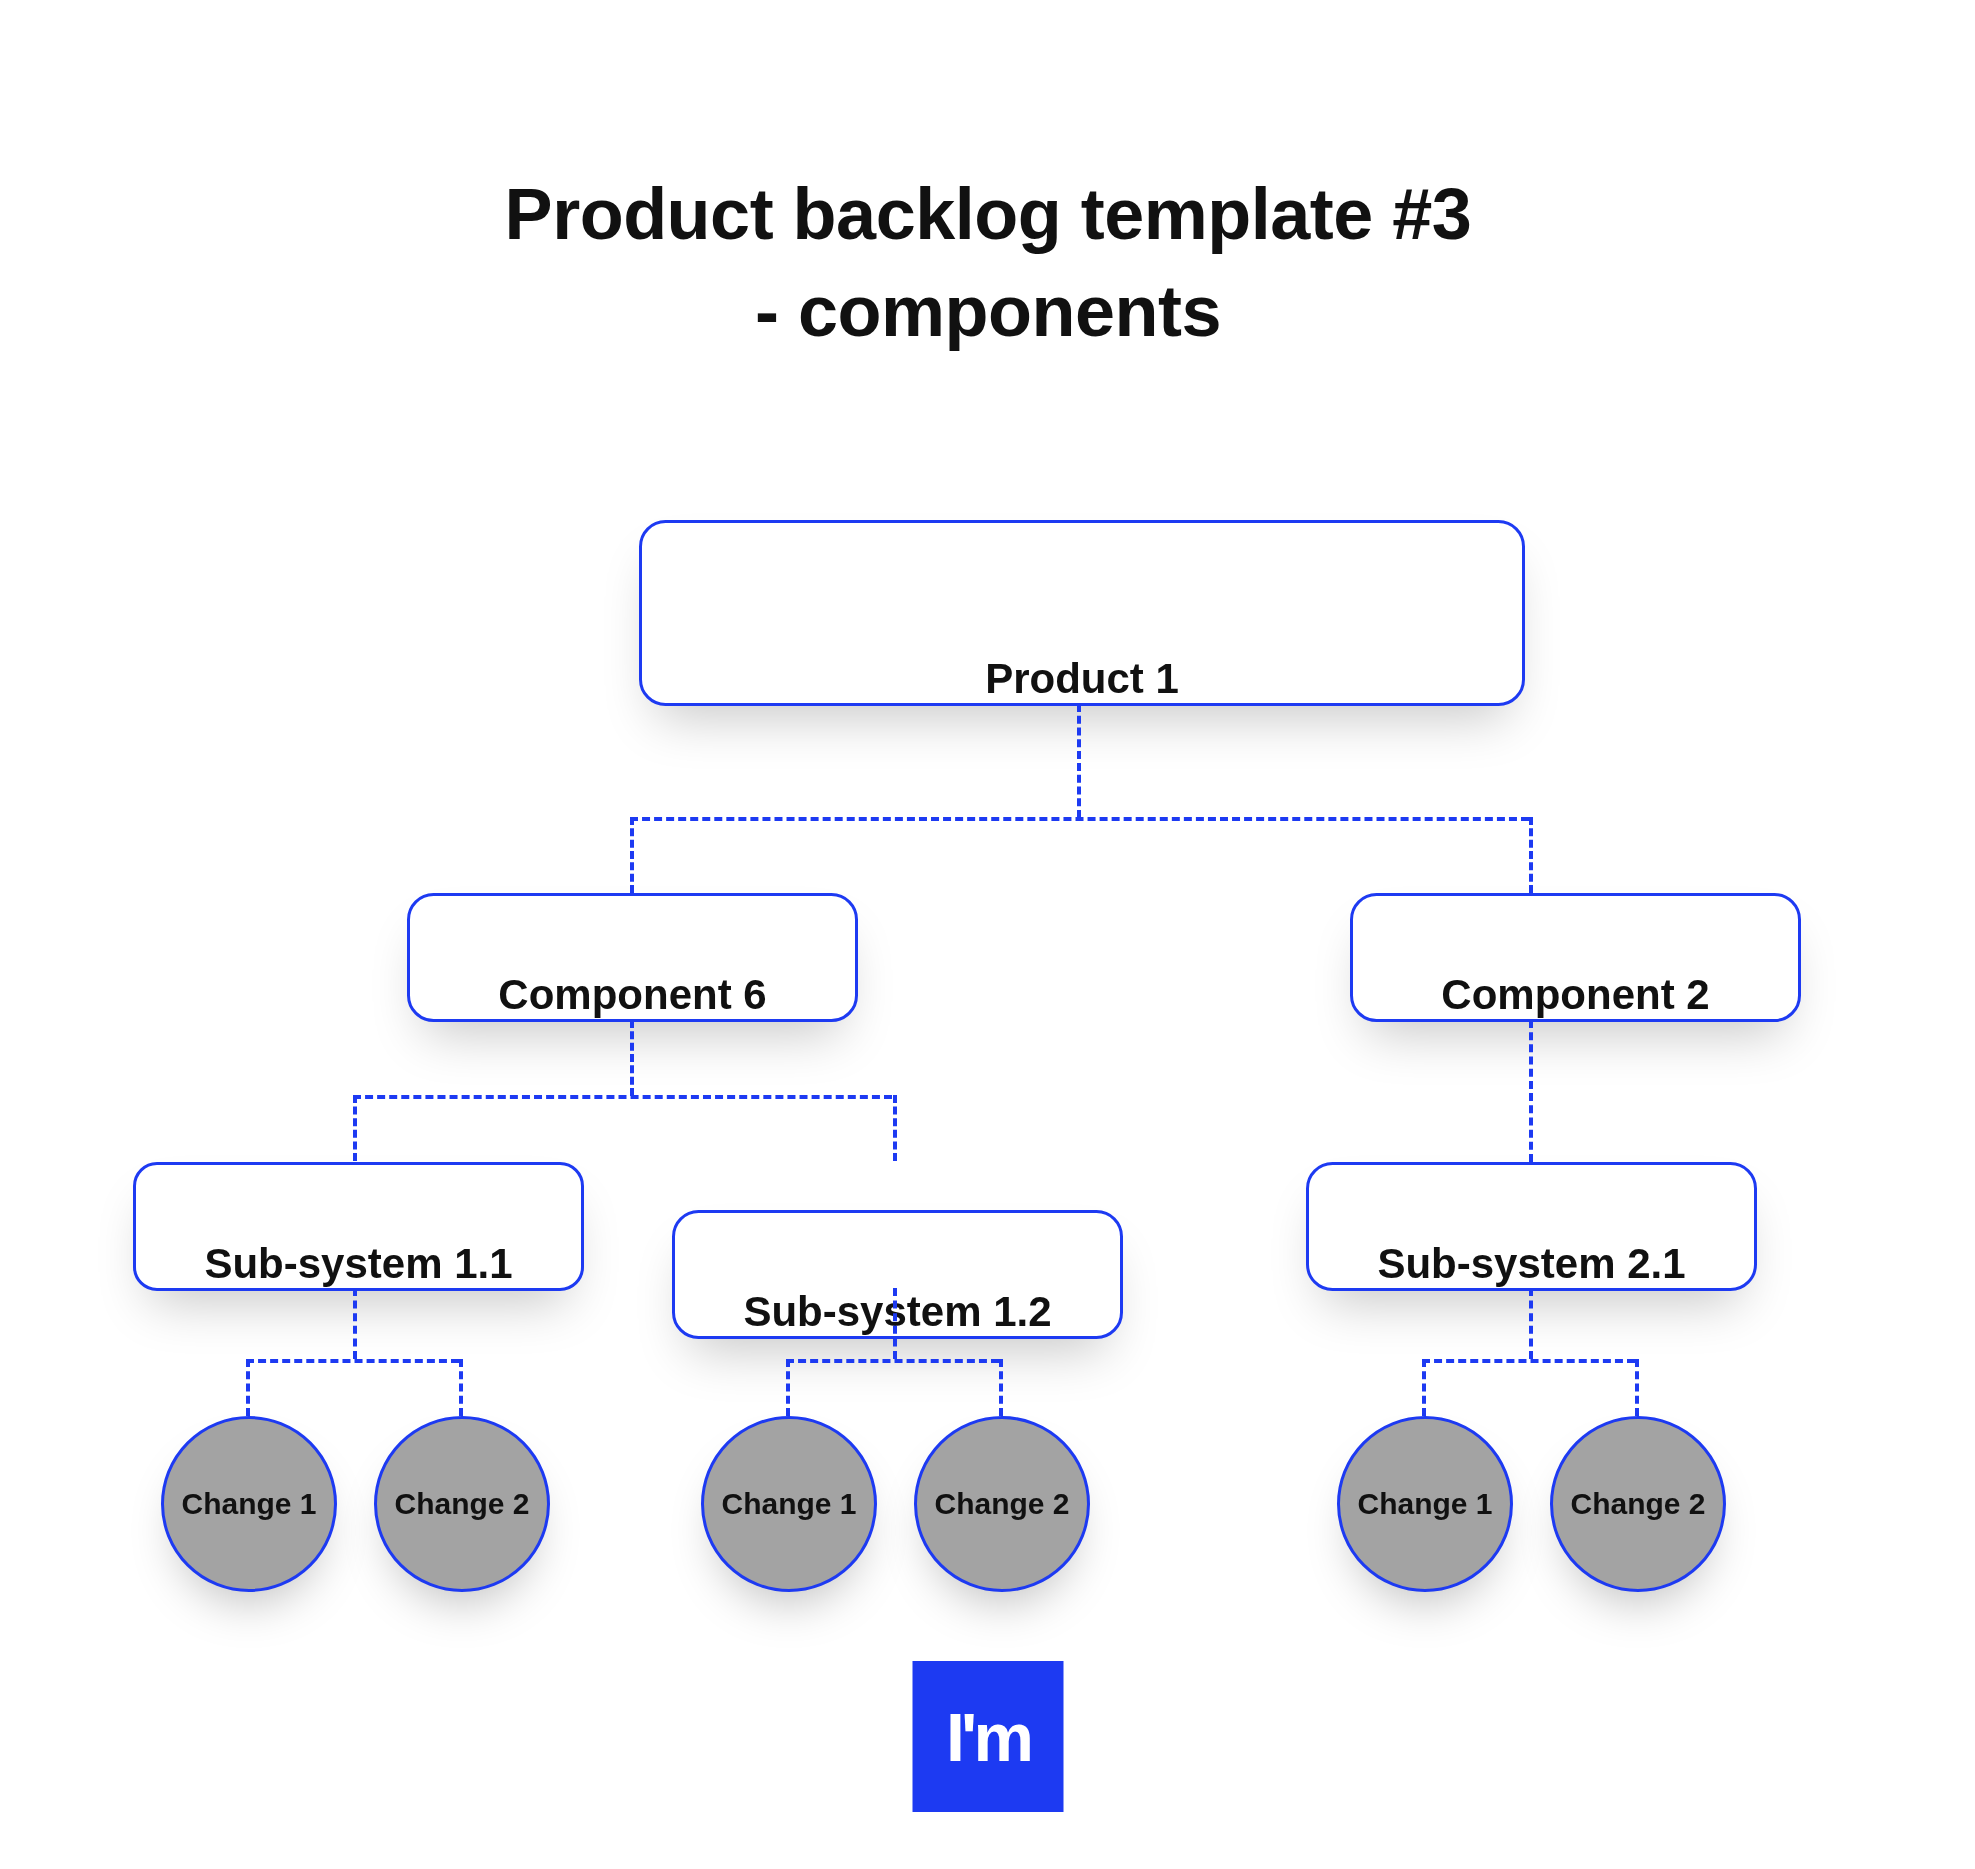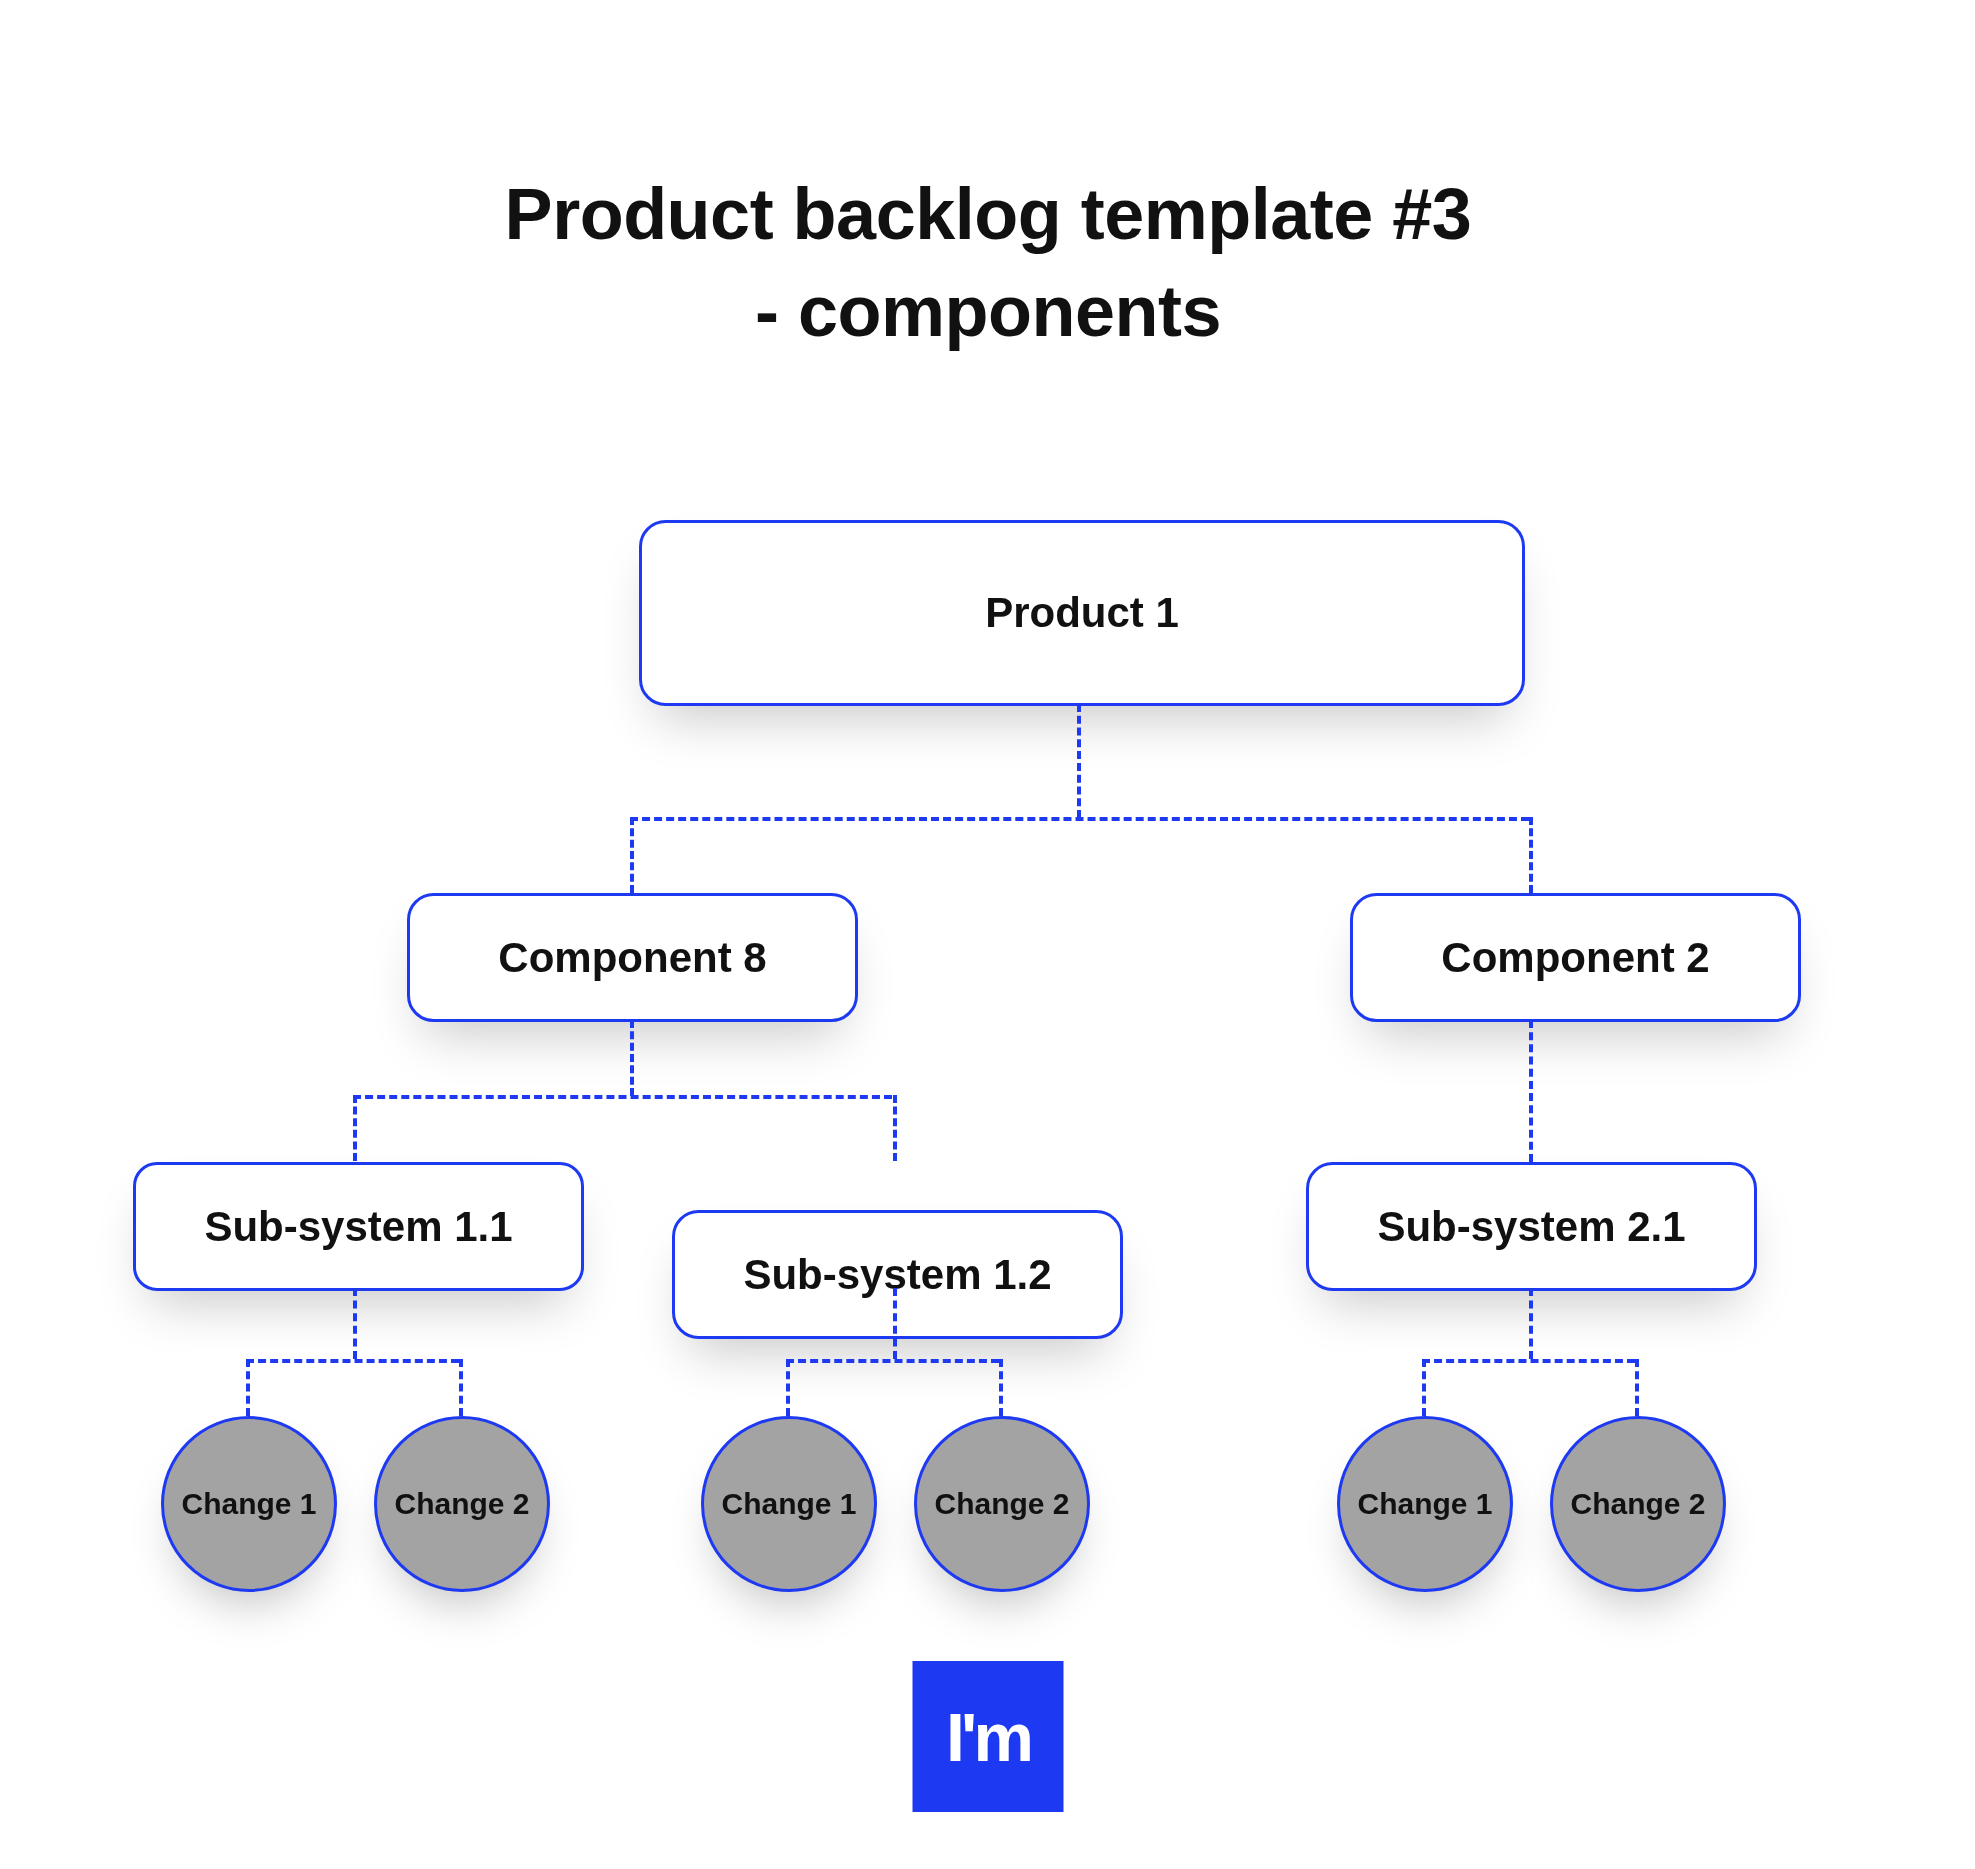--- a/index.html
+++ b/index.html
@@ -31,21 +31,21 @@
     left:114px;
     width:1751px;
     height:1088px;
   }
   .box{
     position:absolute;
     background:#ffffff;
     border:3.8px solid var(--blue);
     border-radius:26.5px;
     display:flex;
-    align-items:center;
+    align-items:flex-end;
     justify-content:center;
     font-weight:700;
     font-size:42px;
     color:var(--ink);
     box-shadow:0 28px 52px -17px rgba(0,0,0,.22);
   }
   .circle{
     position:absolute;
     background:#a3a3a3;
     border:3.8px solid var(--blue);
@@ -87,21 +87,21 @@
   </div>
 
   <div class="dash-v" style="left:963px;top:184px;height:114px;"></div>
 
   <div class="dash-h" style="left:516px;top:297px;width:899px;"></div>
 
   <div class="dash-v" style="left:516px;top:297px;height:76px;"></div>
   <div class="dash-v" style="left:1415px;top:297px;height:76px;"></div>
 
   <div class="box" style="left:293px;top:373px;width:445px;height:123px;">
-    <span>Component 8</span>
+    <span>Component 6</span>
   </div>
 
   <div class="box" style="left:1236px;top:373px;width:445px;height:123px;">
     <span>Component 2</span>
   </div>
 
   <div class="dash-v" style="left:516px;top:500px;height:76px;"></div>
   <div class="dash-h" style="left:239px;top:575px;width:539px;"></div>
   <div class="dash-v" style="left:239px;top:575px;height:66px;"></div>
   <div class="dash-v" style="left:779px;top:575px;height:66px;"></div>

